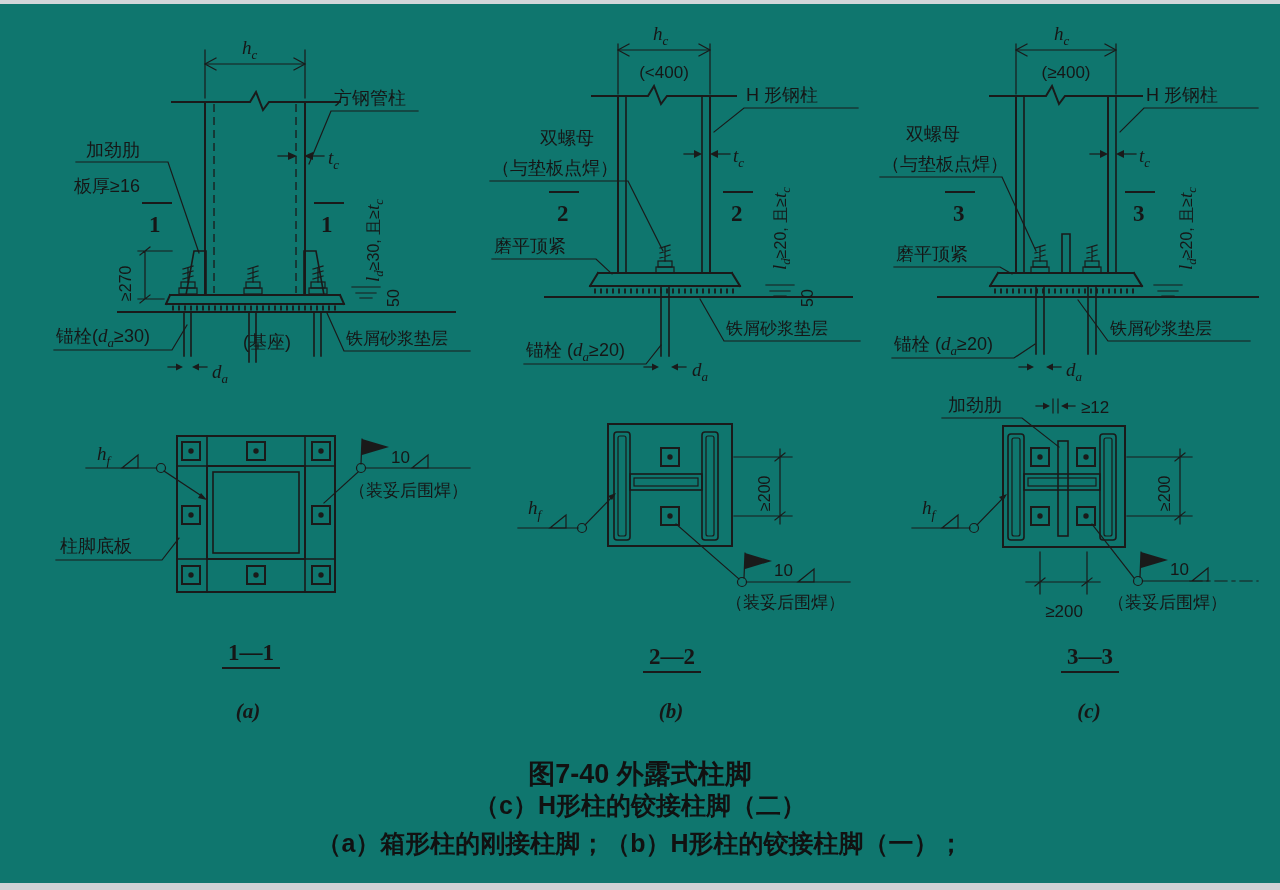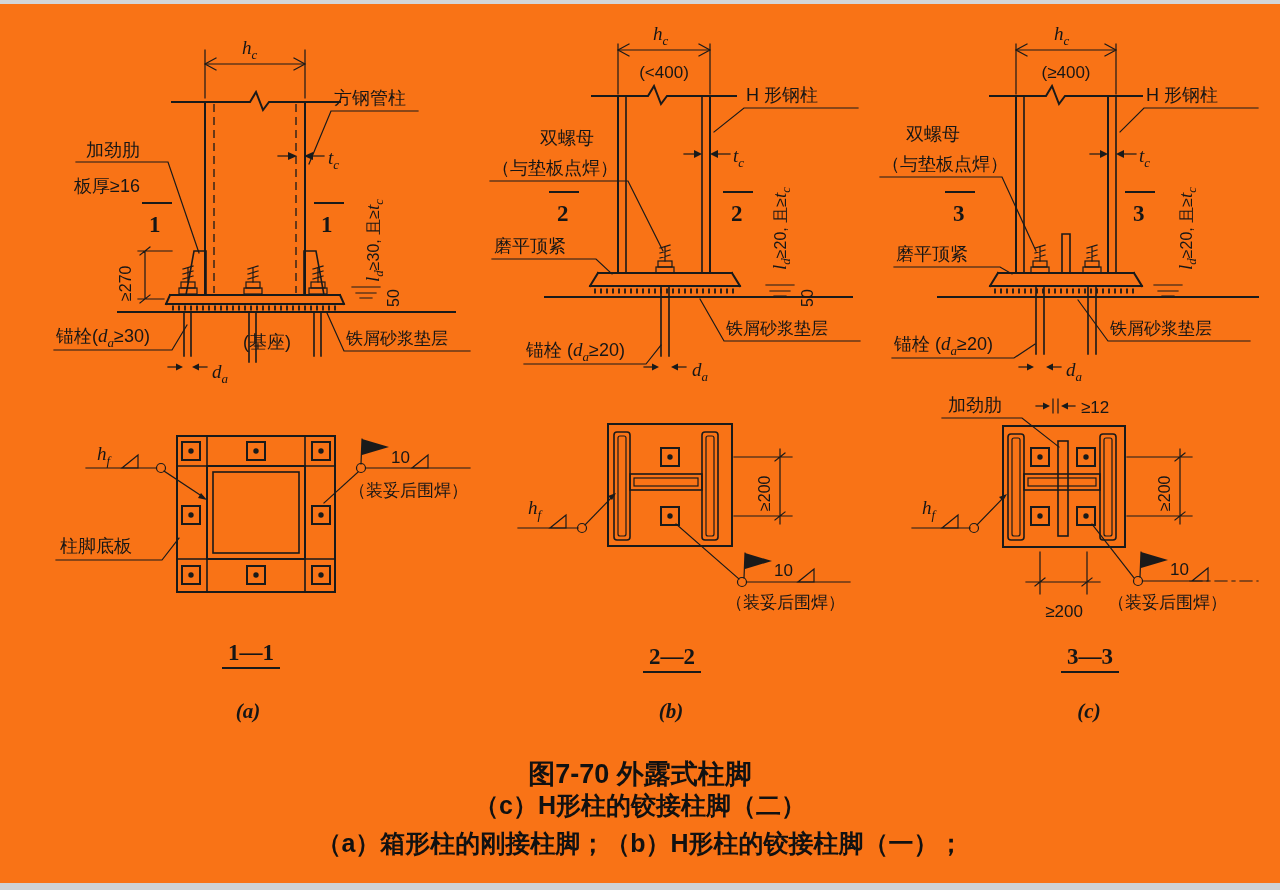--- a/index.html
+++ b/index.html
@@ -1,16 +1,16 @@
 <!DOCTYPE html>
 <html><head>
 <meta charset="utf-8">
 <style>
   html,body{margin:0;padding:0;background:#e8eaec;}
-  .page{position:relative;width:1280px;height:890px;background:#f97316;overflow:hidden;
+  .page{position:relative;width:1280px;height:890px;background:#0f766e;overflow:hidden;
         border-top:4px solid #d3d6d9;border-bottom:7px solid #cfd2d5;box-sizing:border-box;
         font-family:"Liberation Sans",sans-serif;}
   svg text{fill:#161616;}
   .ln{stroke:#1a1a1a;stroke-width:2;fill:none;stroke-linecap:square;stroke-linejoin:miter;}
   .md{stroke:#1a1a1a;stroke-width:1.6;fill:none;stroke-linecap:square;}
   .tn{stroke:#1a1a1a;stroke-width:1.2;fill:none;stroke-linecap:square;}
   .dsh{stroke:#1a1a1a;stroke-width:1.3;fill:none;stroke-dasharray:8 5;}
   .dotband{stroke:#1a1a1a;stroke-width:5;fill:none;stroke-dasharray:2 4;opacity:.9;}
   .fillb{fill:#1a1a1a;stroke:none;}
   .zh{font:18px "Liberation Sans",sans-serif;}
@@ -389,17 +389,17 @@
       <text class="num" x="1170" y="571">10</text>
       <use href="#wtri" x="1192" y="577"></use>
       <text class="zhs" x="1108" y="604">（装妥后围焊）</text>
     </g>
     <text class="slab" x="1090" y="660" text-anchor="middle">3—3</text>
     <line class="ln" x1="1062" y1="668" x2="1118" y2="668"></line>
     <text class="sfig" x="1089" y="714" text-anchor="middle">(c)</text>
   </g>
 </svg>
 
-<div class="cap cap1">图7-70 外露式柱脚</div>
+<div class="cap cap1">图7-40 外露式柱脚</div>
 <div class="cap cap2">（a）箱形柱的刚接柱脚；（b）H形柱的铰接柱脚（一）；</div>
 <div class="cap cap3">（c）H形柱的铰接柱脚（二）</div>
 
 </div>
 
 </body></html>

